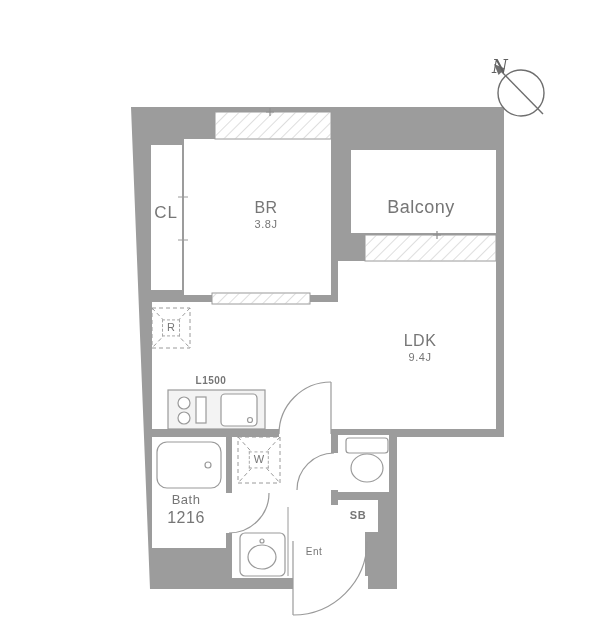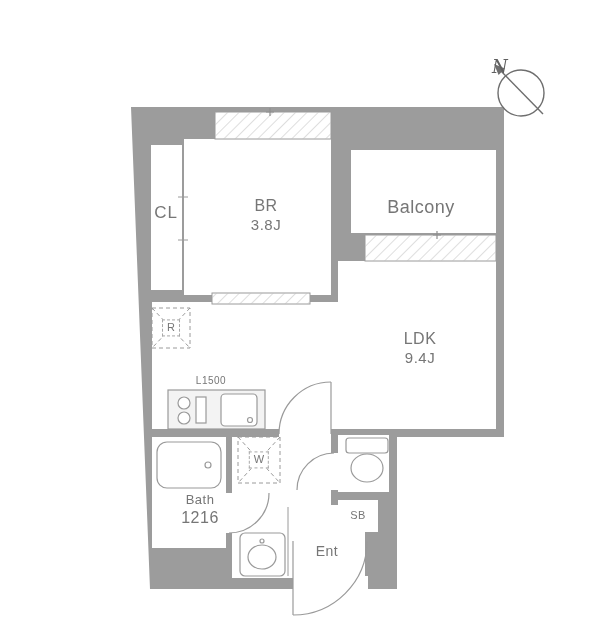--- a/index.html
+++ b/index.html
@@ -28,28 +28,28 @@
   .compass line   { stroke:#6e6e6e; stroke-width:1.4; }
   .compass-arrow  { fill:#6e6e6e; stroke:none; }
 
   .label {
     position:absolute; transform:translate(-50%,-50%);
     color:var(--text,#767676); text-align:center; white-space:nowrap;
     letter-spacing:0.5px; line-height:1.25;
   }
   .lbl-cl      { left:166px; top:213px; font-size:17px; letter-spacing:1px; }
   .lbl-br      { left:254px; top:215px; font-size:16px;margin-left:12px; }
-  .lbl-br .sub, .lbl-ldk .sub { font-size:15px; display:block; }
+  .lbl-br .sub, .lbl-ldk .sub { font-size:11px; display:block; }
   .lbl-balcony { left:421px; top:207px; font-size:18px; }
   .lbl-ldk     { left:420px; top:348px; font-size:16px; }
-  .lbl-l1500   { left:211px; top:381px; font-size:10px; }
-  .lbl-bath    { left:200px; top:510px; font-size:13px; }
+  .lbl-l1500   { left:211px; top:381px; font-size:10px;font-weight:bold; }
+  .lbl-bath    { left:186px; top:510px; font-size:13px; }
   .lbl-bath .sub { font-size:16px; display:block; }
-  .lbl-ent     { left:314px; top:552px; font-size:14px;padding-left:26px; }
-  .lbl-sb      { left:358px; top:516px; font-size:11px; }
+  .lbl-ent     { left:314px; top:552px; font-size:10px; }
+  .lbl-sb      { left:358px; top:516px; font-size:11px;font-weight:bold; }
   .lbl-n       { left:500px; top:67px; font-size:18px; font-family:"DejaVu Serif", serif; font-style:italic; color:#606060; }
   .tag {
     position:absolute; transform:translate(-50%,-50%);
     border:1px dashed #a8a8a8; background:#fff; color:var(--text,#767676);
     font-size:11px; padding:1px 4px; line-height:1.2;
   }
   .tag-r { left:171px; top:328px; }
   .tag-w { left:259px; top:460px; }
 </style>
 </head>

